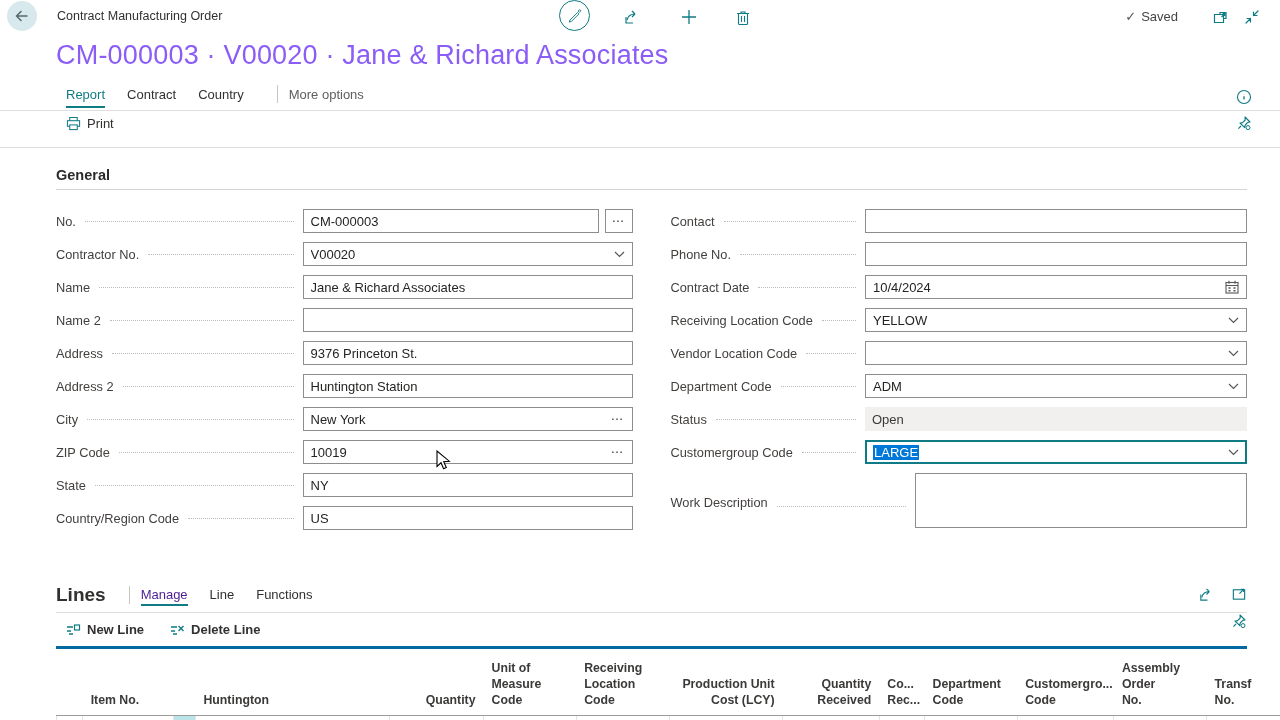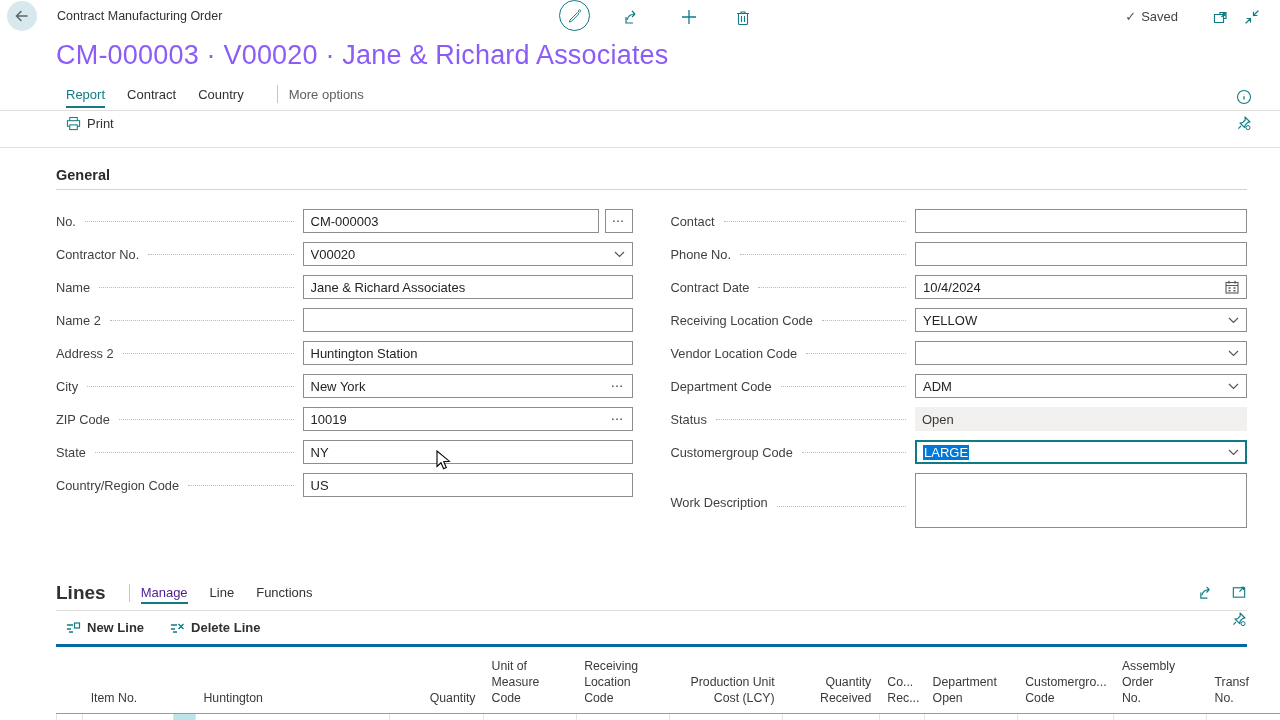--- a/index.html
+++ b/index.html
@@ -41,21 +41,21 @@
   .fields-grid { display:grid; grid-template-columns:1fr 1fr; column-gap:38px; margin-top:19px; }
   .frow { display:flex; align-items:center; margin-bottom:9px; }
   .frow.tall { align-items:center; }
   .flabel { font-size:12.8px; color:#423f3d; flex:none; }
   .frow.tall .flabel { margin-top:4px; }
   .leader { flex:1; height:0; border-top:1px dotted #bdbbb9; margin:0 9px; }
   .frow.tall .leader { margin-top:11px; }
   .fwrap { flex:none; display:flex; gap:6px; }
   .fbox { width:330px; height:24px; border:1px solid #8f8d8b; background:#fff;
     display:flex; align-items:center; padding:0 7px; font-size:13px; }
-  .col-right .fbox { width:332px; }
+  .col-right .fbox { width:382px; }
   .fbox.short { width:296px; }
   .fin { border:none; outline:none; flex:1; min-width:0; font:inherit; color:#252423; background:transparent; padding:0; }
   .assist { width:28px; height:24px; border:1px solid #8f8d8b; display:flex; align-items:center;
     justify-content:center; cursor:pointer; font-size:13px; letter-spacing:1px; color:#323130; }
   .in-ellipsis { font-size:13px; letter-spacing:1px; color:#323130; cursor:pointer; line-height:10px; margin-top:-6px; }
   .fbox.focused { border:2px solid #0f7b84; padding:0 6px; }
   .sel-text { background:#0078d7; color:#fff; padding:0 1px; }
   .fbox.status-box { background:#f1f0ef; border:none; color:#3b3a39; }
   .workdesc { width:332px; height:55px; border:1px solid #8f8d8b; background:#fff; }
 
@@ -64,21 +64,21 @@
   .lines-title { font-size:19px; font-weight:700; margin-right:12px; padding-bottom:8px; }
   .ltab { font-size:13px; margin-right:22px; cursor:pointer; padding-bottom:8px; }
   .ltab.active { color:#4c1d95; }
   .ltab.active .ltab-inner { border-bottom:2px solid #0f7b84; padding-bottom:2px; }
   .lines-head .vdiv { margin-bottom:8px; }
   .lines-icons { display:flex; gap:16px; padding-bottom:8px; }
   .lines-actions { display:flex; height:36px; padding-left:10px; border-bottom:3px solid #0369a1;font-weight:bold; }
 
   
   table.grid { border-collapse:collapse; table-layout:fixed; width:1272px; margin-top:2px; }
-  table.grid th { font-weight:400; font-size:12.3px; color:#3b3a39; vertical-align:bottom;
+  table.grid th { font-weight:700; font-size:12.3px; color:#3b3a39; vertical-align:bottom;
     padding:10px 8px 6px 8px; white-space:pre-line; line-height:1.3; text-align:left;
     border-bottom:1px solid #9d9b99; cursor:pointer; }
   table.grid th.r, table.grid td.r { text-align:right; }
   table.grid td { height:27px; padding:0 8px; font-size:12.8px; color:#252423;
     border:1px solid #e5e4e2; border-top:none; white-space:nowrap; overflow:hidden; }
   td.arrowcell { text-align:center; padding:0; color:#3b3a39; font-size:14px; }
   td.kebabcell { background:#b9e4e8; text-align:center; padding:0; color:#3f3e3d; font-size:12px; cursor:pointer; }
   td.drill { color:#0f7b84; cursor:pointer; }
 
   svg.ic { display:block; }
@@ -227,20 +227,29 @@
               <input class="fin" value="Jane &amp; Richard Associates" style="">
             </span>
           </span>
       </div>
       <div class="frow">
         <span class="flabel">Name 2</span>
         <span class="leader"></span>
         <span class="fwrap">
             <span class="fbox">
               <input class="fin" value="" style="">
+            </span>
+          </span>
+      </div>
+      <div class="frow">
+        <span class="flabel">Address</span>
+        <span class="leader"></span>
+        <span class="fwrap">
+            <span class="fbox">
+              <input class="fin" value="9376 Princeton St." style="">
             </span>
           </span>
       </div>
       <div class="frow">
         <span class="flabel">Address 2</span>
         <span class="leader"></span>
         <span class="fwrap">
             <span class="fbox">
               <input class="fin" value="Huntington Station" style="">
             </span>
@@ -474,21 +483,21 @@
 Measure Code</th>
         <th>Receiving
 Location Code</th>
         <th class="r">Production Unit
 Cost (LCY)</th>
         <th class="r">Quantity
 Received</th>
         <th>Co...
 Rec...</th>
         <th>Department
-Open</th>
+Code</th>
         <th>Customergro...
 Code</th>
         <th>Assembly Order
 No.</th>
         <th>Transf
 No.</th>
       </tr>
     </thead>
     <tbody>
       <tr>

